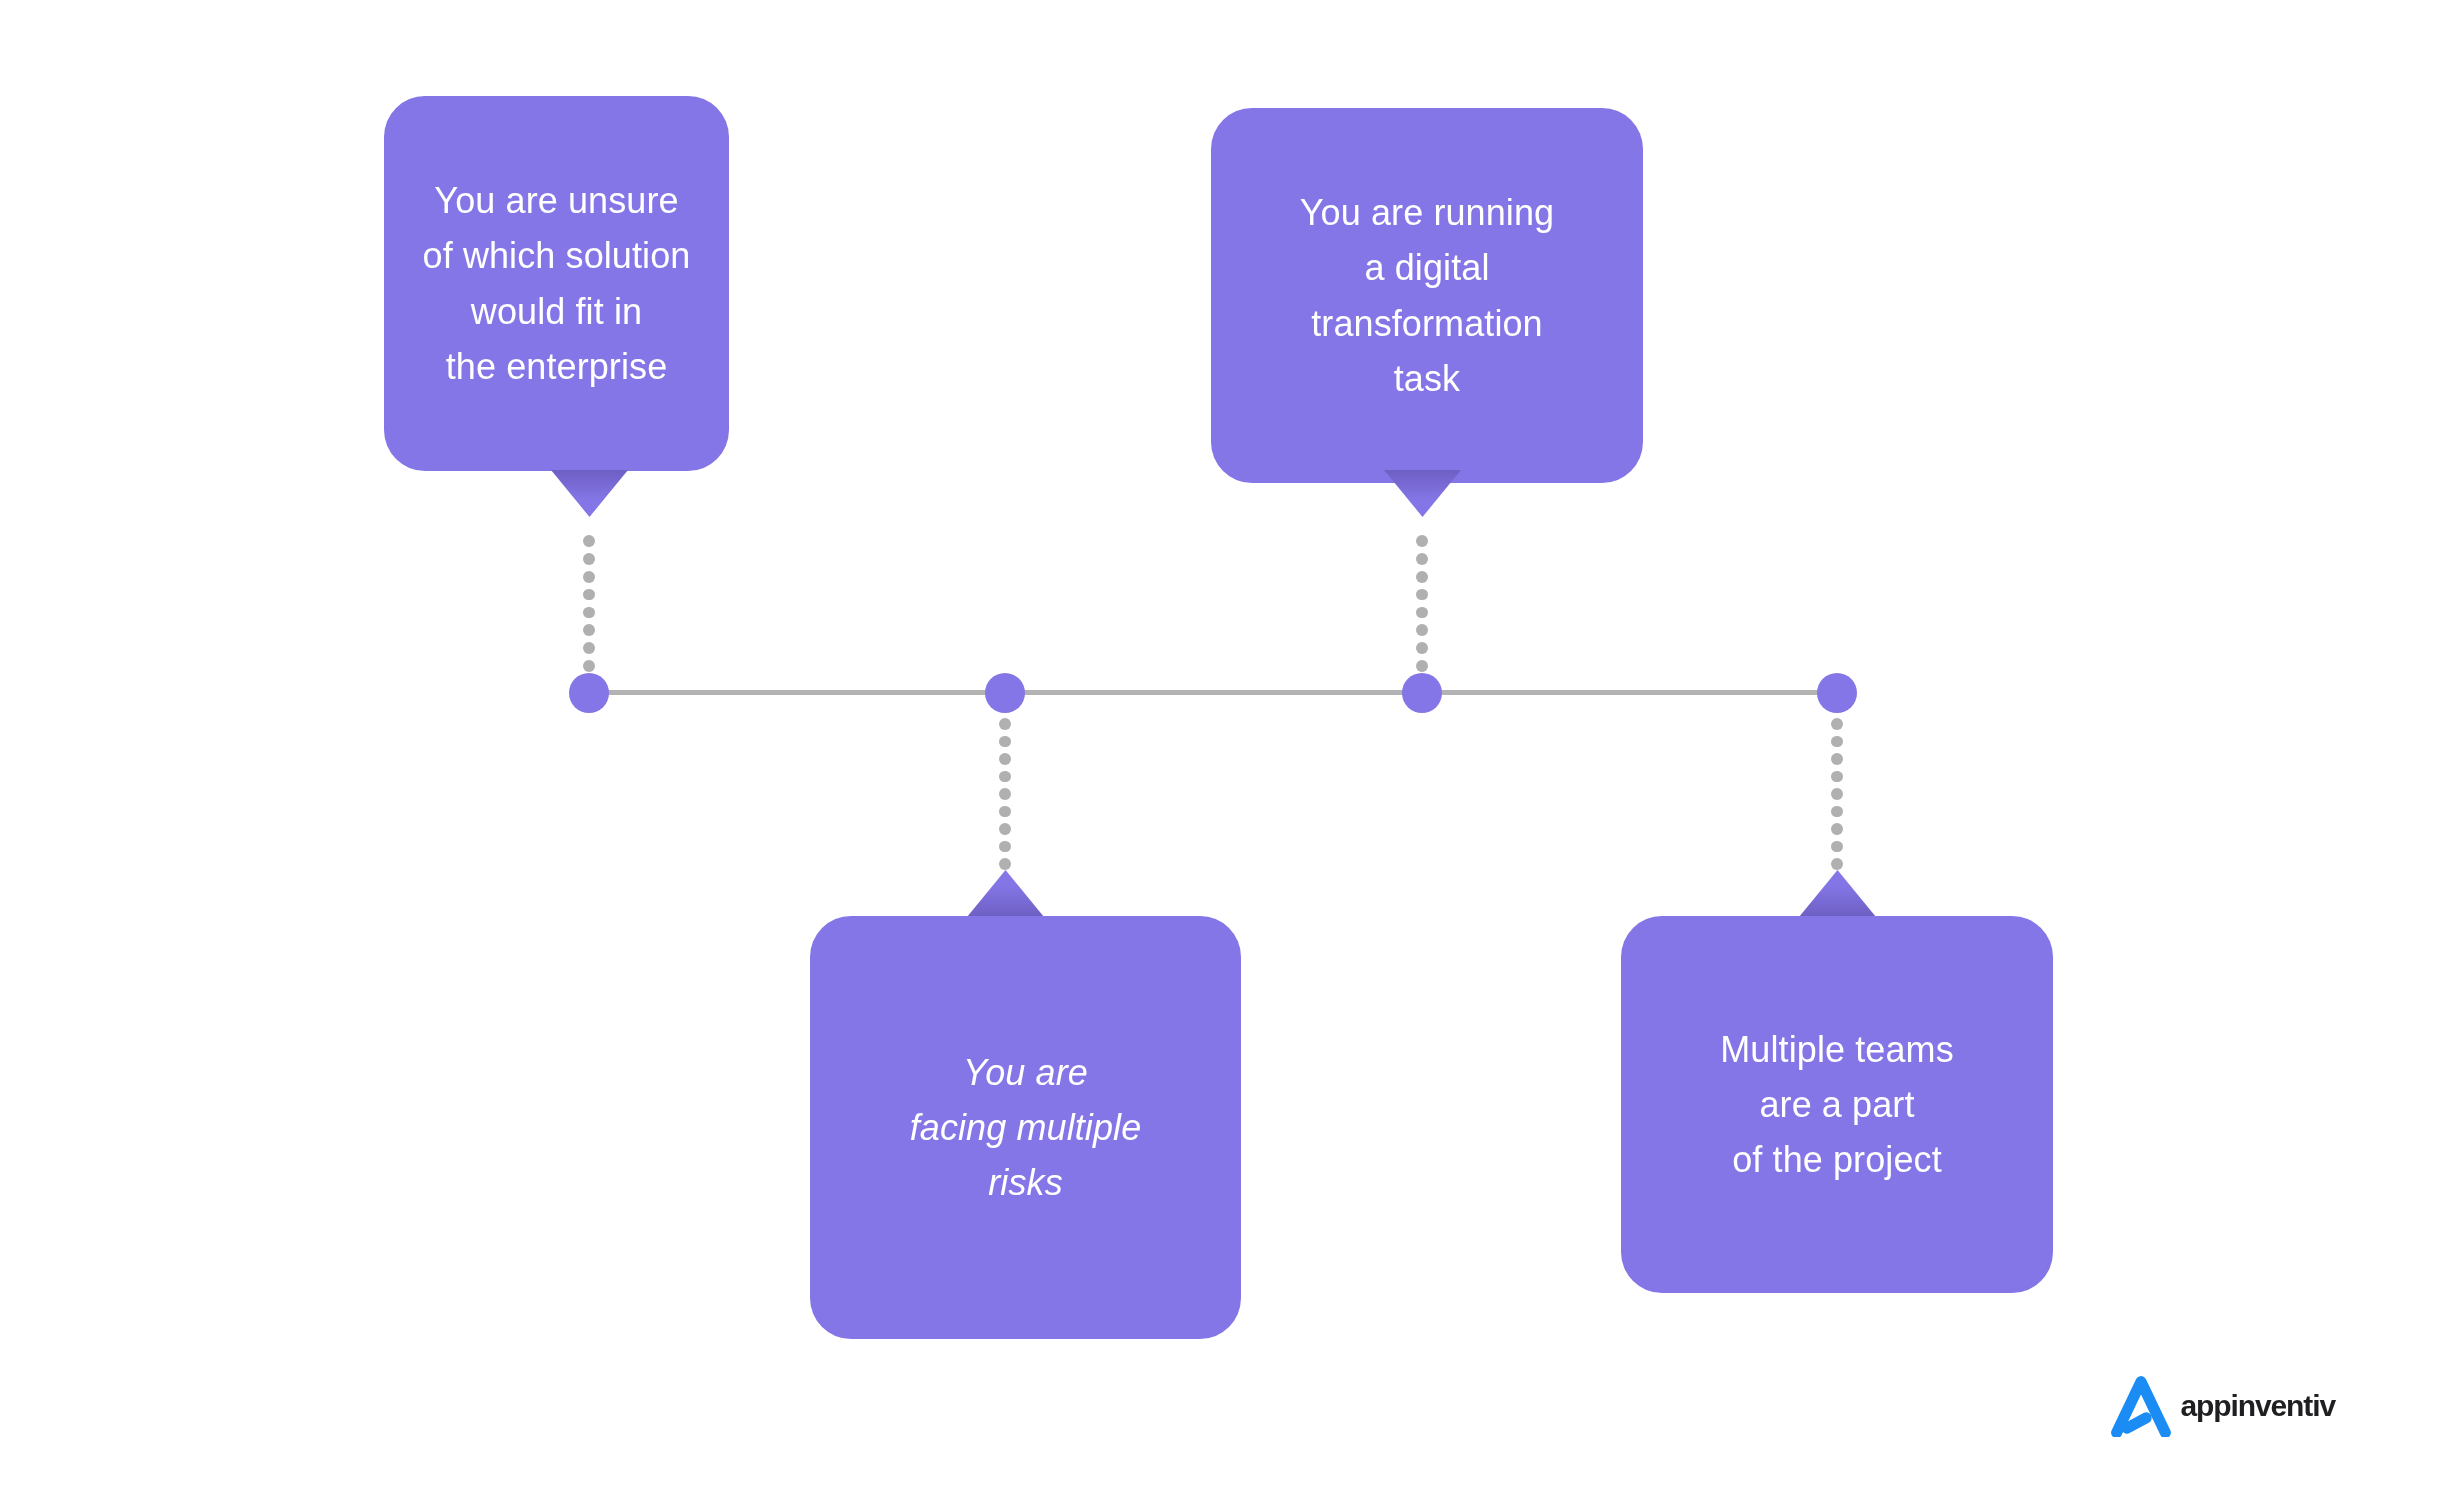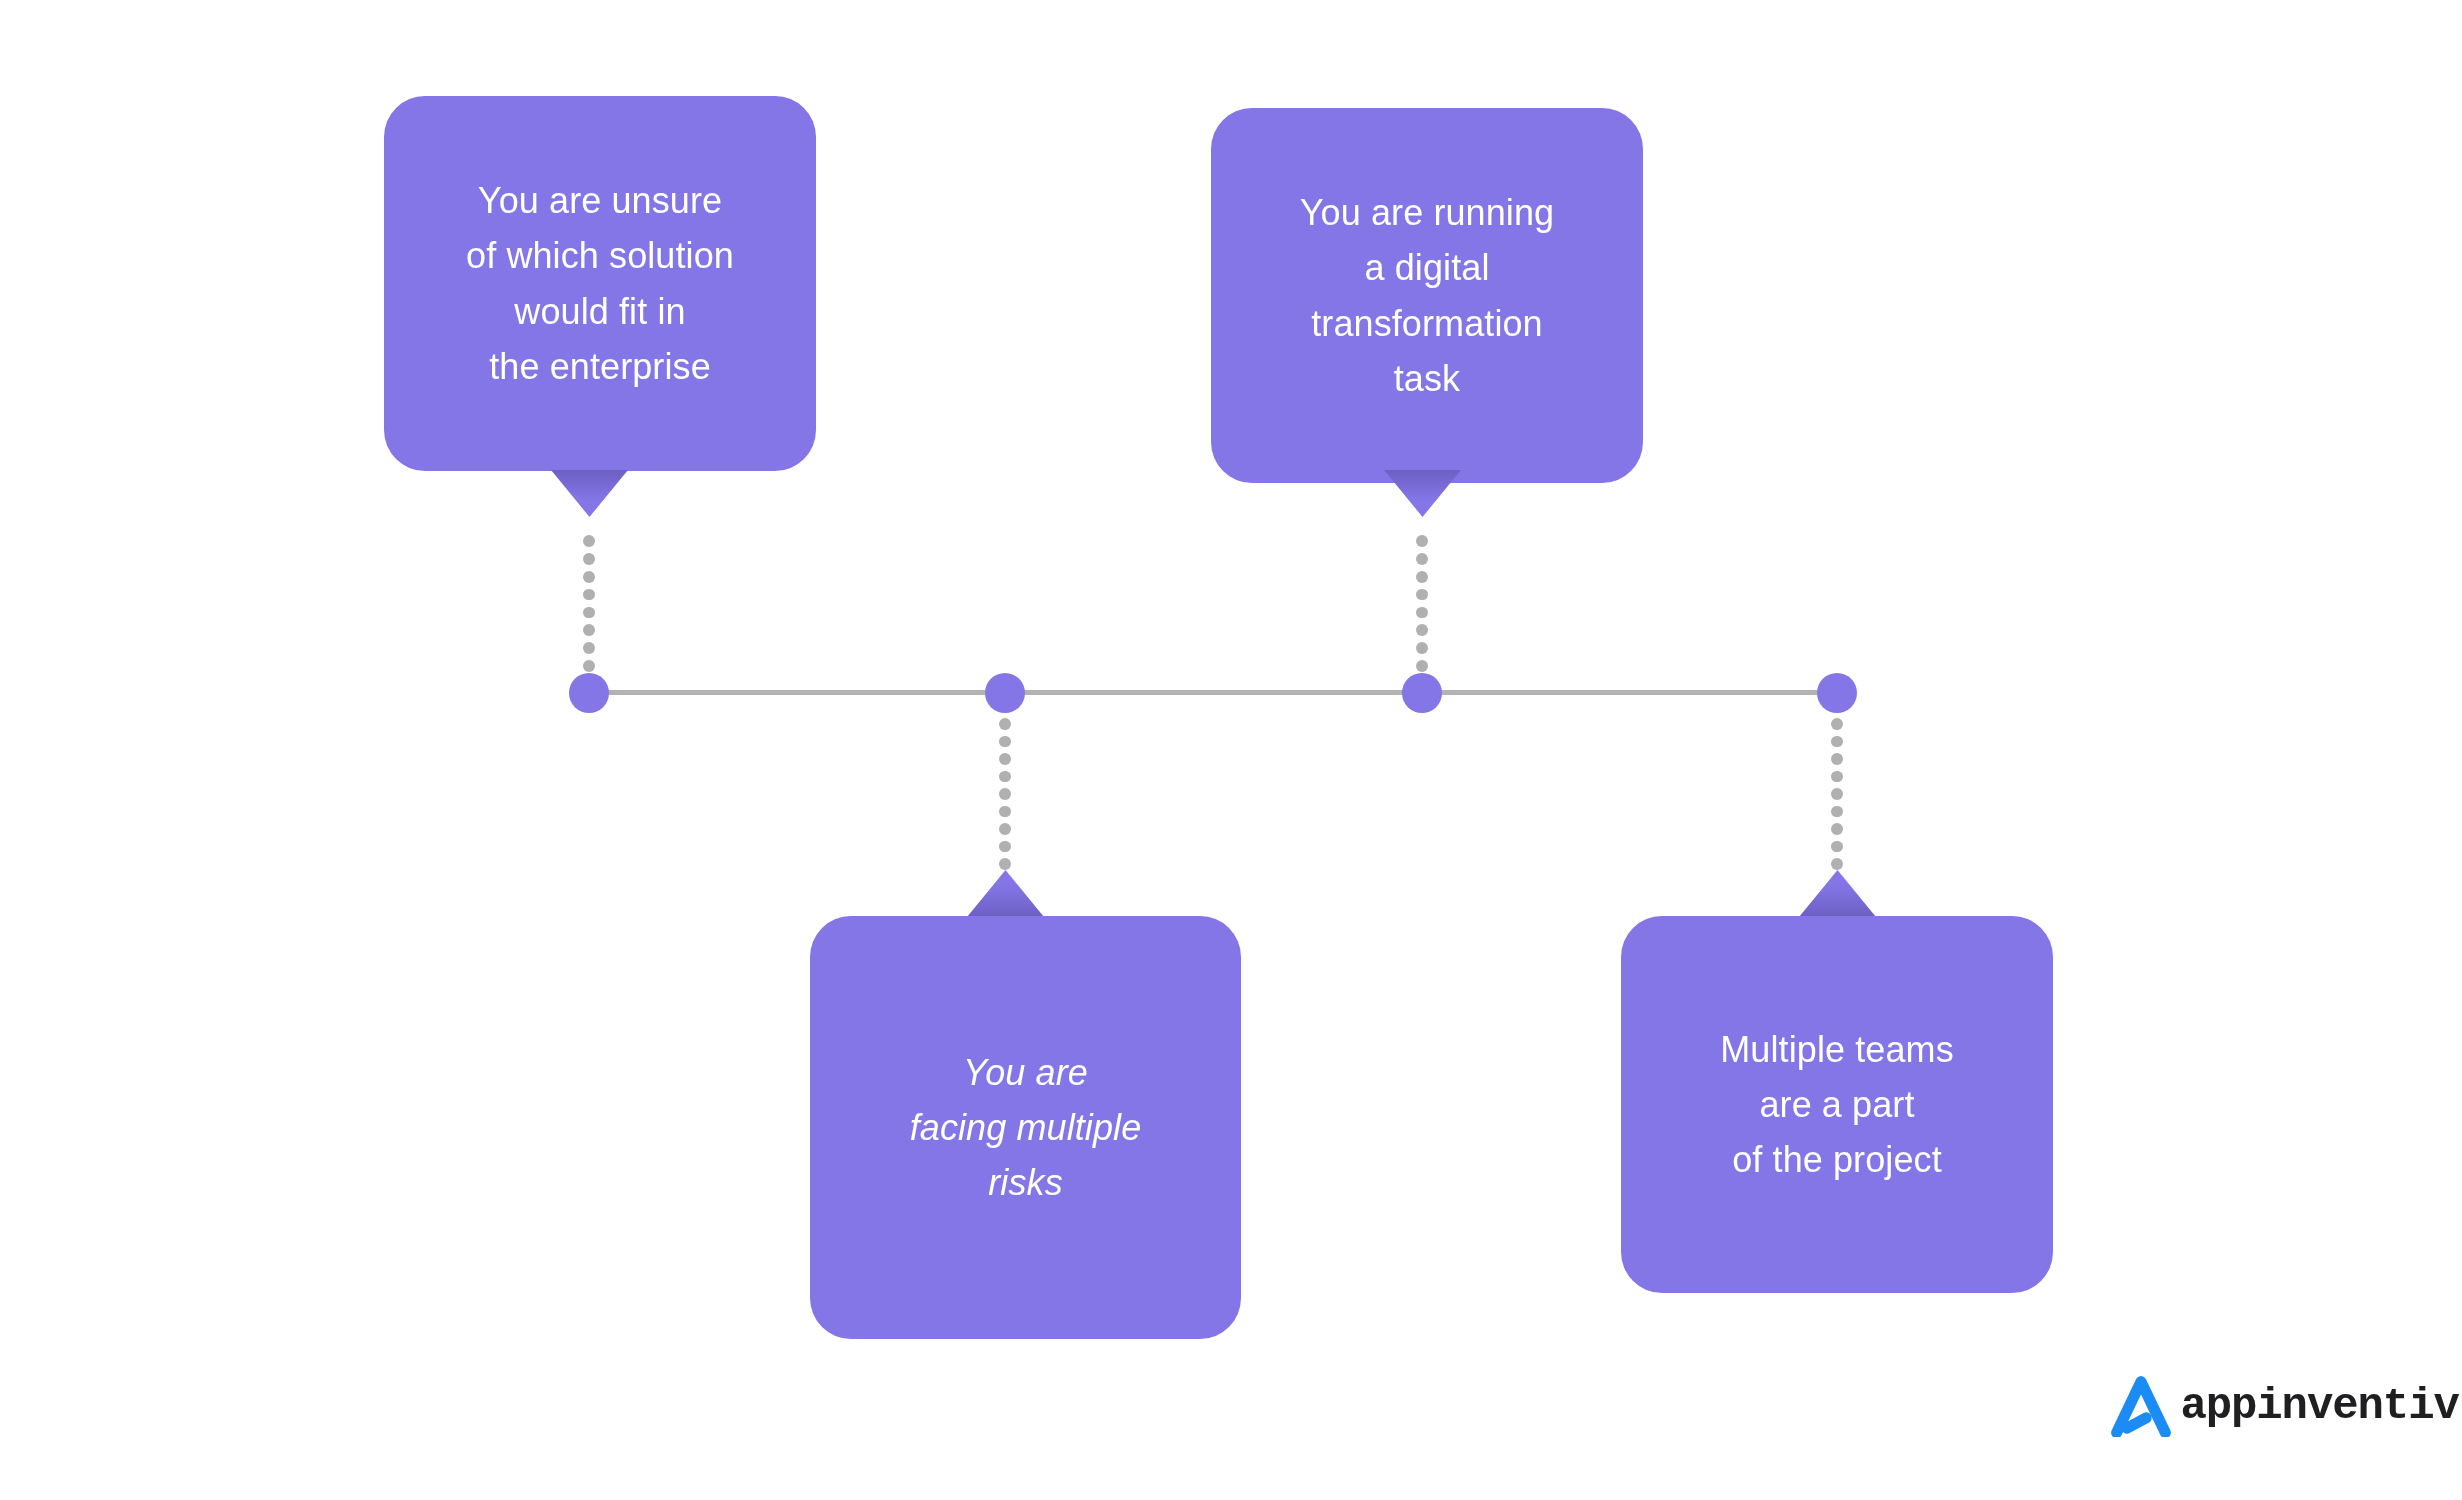--- a/index.html
+++ b/index.html
@@ -97,26 +97,26 @@
     left: 2109px;
     top: 1375px;
     display: flex;
     align-items: center;
     gap: 7.4px;
   }
   #logo .logo-mark {
     display: block;
   }
   #logo .logo-word {
-    font-size: 44px;
+    font-size: 30px;
     font-weight: 700;
     color: #1f1f22;
     letter-spacing: -1.1px;
     line-height: 1;
-    font-family: Liberation Mono, monospace;
+    font-family: Liberation Sans, sans-serif;
   }
 </style>
 </head>
 <body>
 
 <div id="canvas">
 
   <div class="timeline-line" style="left:589px; width:1248px;"></div>
 
   <div class="timeline-dot" style="left:589px;"></div>
@@ -163,21 +163,21 @@
     <i></i>
     <i></i>
     <i></i>
     <i></i>
     <i></i>
     <i></i>
     <i></i>
     <i></i>
   </div>
 
-  <div class="card" style="left:384px; top:96px; width:432px; height:375px;">
+  <div class="card" style="left:384px; top:96px; width:345px; height:375px;">
     <div class="card-text">You are unsure
 of which solution
 would fit in
 the enterprise</div>
   </div>
   <div class="tail-grad-down" style="left:589px; top:470px;"></div>
 
   <div class="card" style="left:1211px; top:108px; width:432px; height:375px;">
     <div class="card-text">You are running
 a digital

